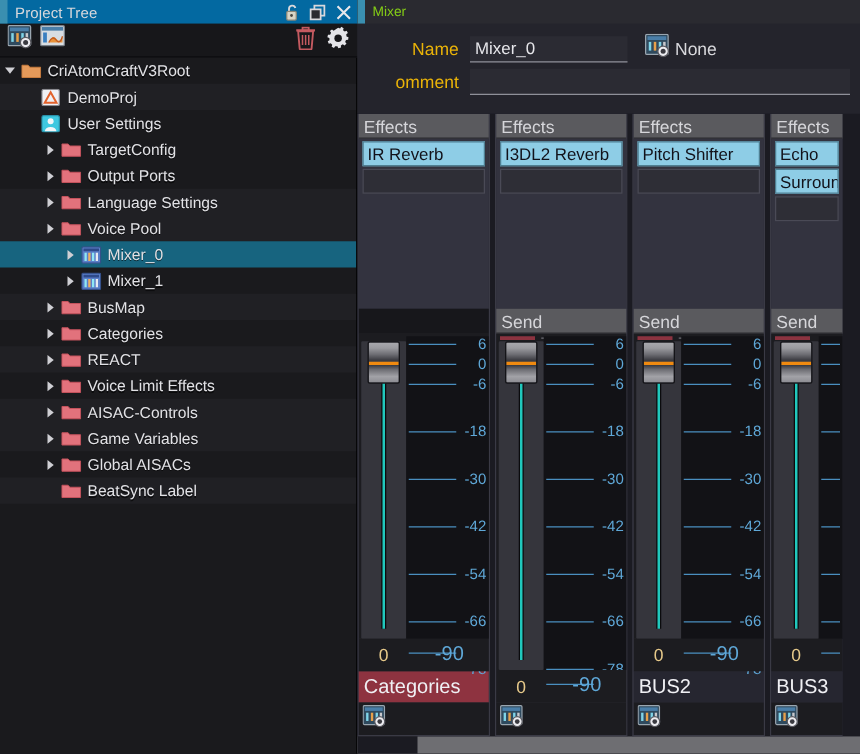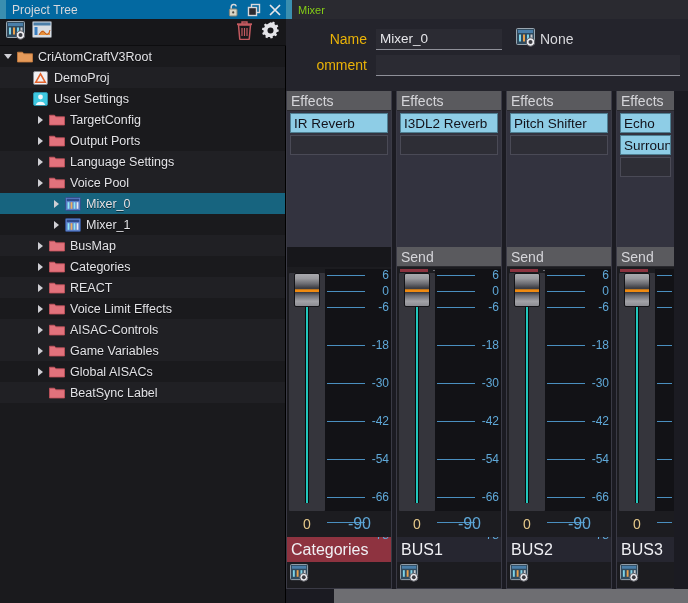--- a/index.html
+++ b/index.html
@@ -513,21 +513,20 @@
               <div class="tick-lbl" style="top: 228px; right: 2px;">-66</div>
               <div class="tick" style="top: 266px; right: 26px;"></div>
               <div class="tick-lbl" style="top: 266px; right: 2px;">-78</div>
             </div>
           </div>
           <div class="val-row">
             <div class="val-num">0</div>
             <div class="val-tick" style="right: 26px;"></div>
             <div class="val-last">-90</div>
           </div>
-          <div class="bus-name">BUS1</div>
           <div class="bot-row">
             <span><svg width="20" height="18" viewBox="0 0 21 19">
       <rect x="0.5" y="0.5" width="18" height="16" rx="1" fill="#2f4a5e" stroke="#9aa6b0"></rect>
       <rect x="2" y="2" width="15" height="3" fill="#4a7ea8"></rect>
       <rect x="3" y="6.5" width="2" height="7" fill="#7fd4e8"></rect>
       <rect x="7" y="6.5" width="2" height="7" fill="#e8a04a"></rect>
       <rect x="11" y="6.5" width="2" height="7" fill="#7fd4e8"></rect>
       <rect x="14.5" y="6.5" width="2" height="7" fill="#c8c8cc"></rect>
       <circle cx="14.5" cy="14" r="4.2" fill="#ececf0" stroke="#5a5a60"></circle>
       <circle cx="14.5" cy="14" r="2" fill="#3a3a40"></circle>

